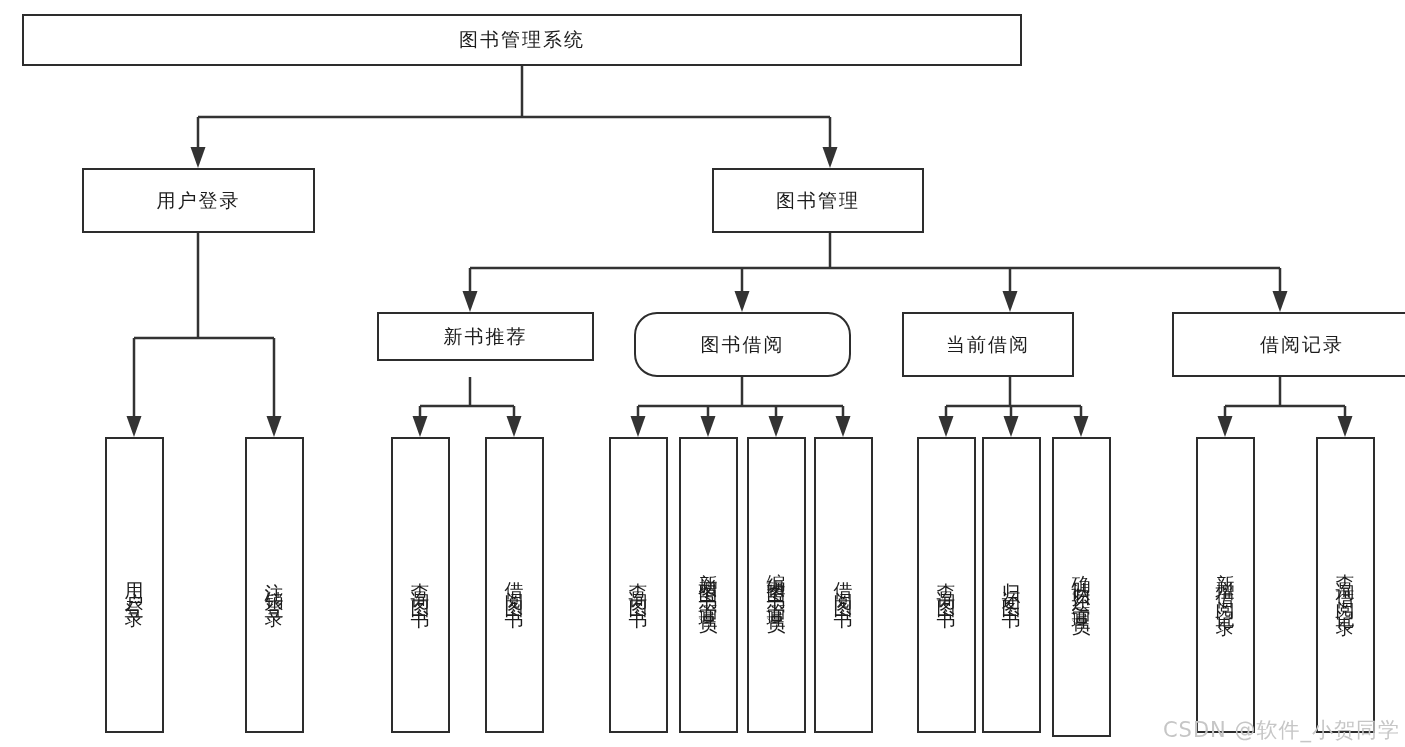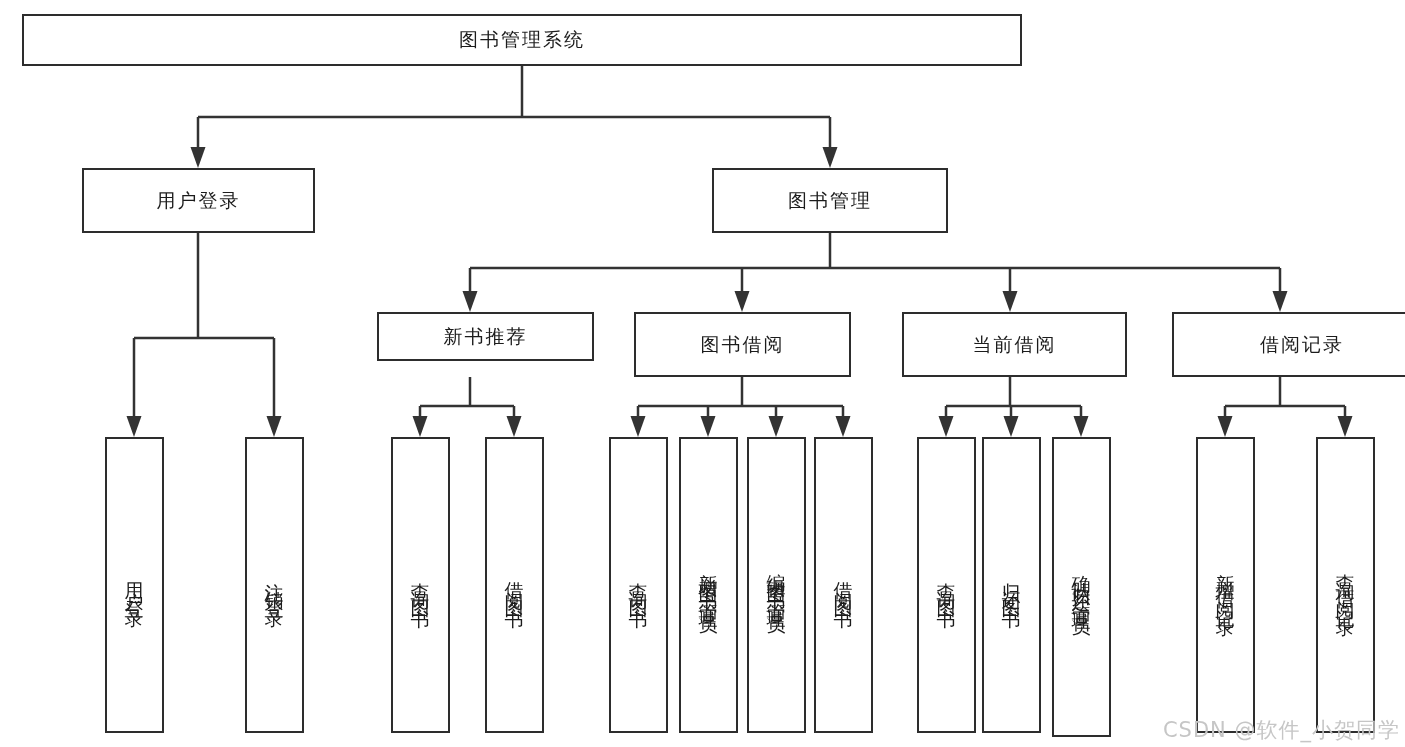--- a/index.html
+++ b/index.html
@@ -110,31 +110,31 @@
     </g>
   </svg>
 
   <div class="node hnode root" style="left:22px;top:14px;width:1000px;height:52px;">
     <span>图书管理系统</span>
   </div>
 
   <div class="node hnode" style="left:82px;top:168px;width:233px;height:65px;">
     <span>用户登录</span>
   </div>
-  <div class="node hnode" style="left:712px;top:168px;width:236px;height:65px;">
+  <div class="node hnode" style="left:712px;top:168px;width:212px;height:65px;">
     <span>图书管理</span>
   </div>
 
   <div class="node hnode" style="left:377px;top:312px;width:217px;height:49px;">
     <span>新书推荐</span>
   </div>
-  <div class="node hnode" style="left:634px;top:312px;width:217px;height:65px;">
+  <div class="node hnode" style="left:634px;top:312px;width:217px;height:65px;border-radius:23px;">
     <span>图书借阅</span>
   </div>
-  <div class="node hnode" style="left:902px;top:312px;width:225px;height:65px;">
+  <div class="node hnode" style="left:902px;top:312px;width:172px;height:65px;">
     <span>当前借阅</span>
   </div>
   <div class="node hnode" style="left:1172px;top:312px;width:260px;height:65px;">
     <span>借阅记录</span>
   </div>
 
   <div class="node vnode" style="left:105px;top:437px;width:59px;height:296px;">
     <span class="vlabel">用户登录</span>
   </div>
   <div class="node vnode" style="left:245px;top:437px;width:59px;height:296px;">

